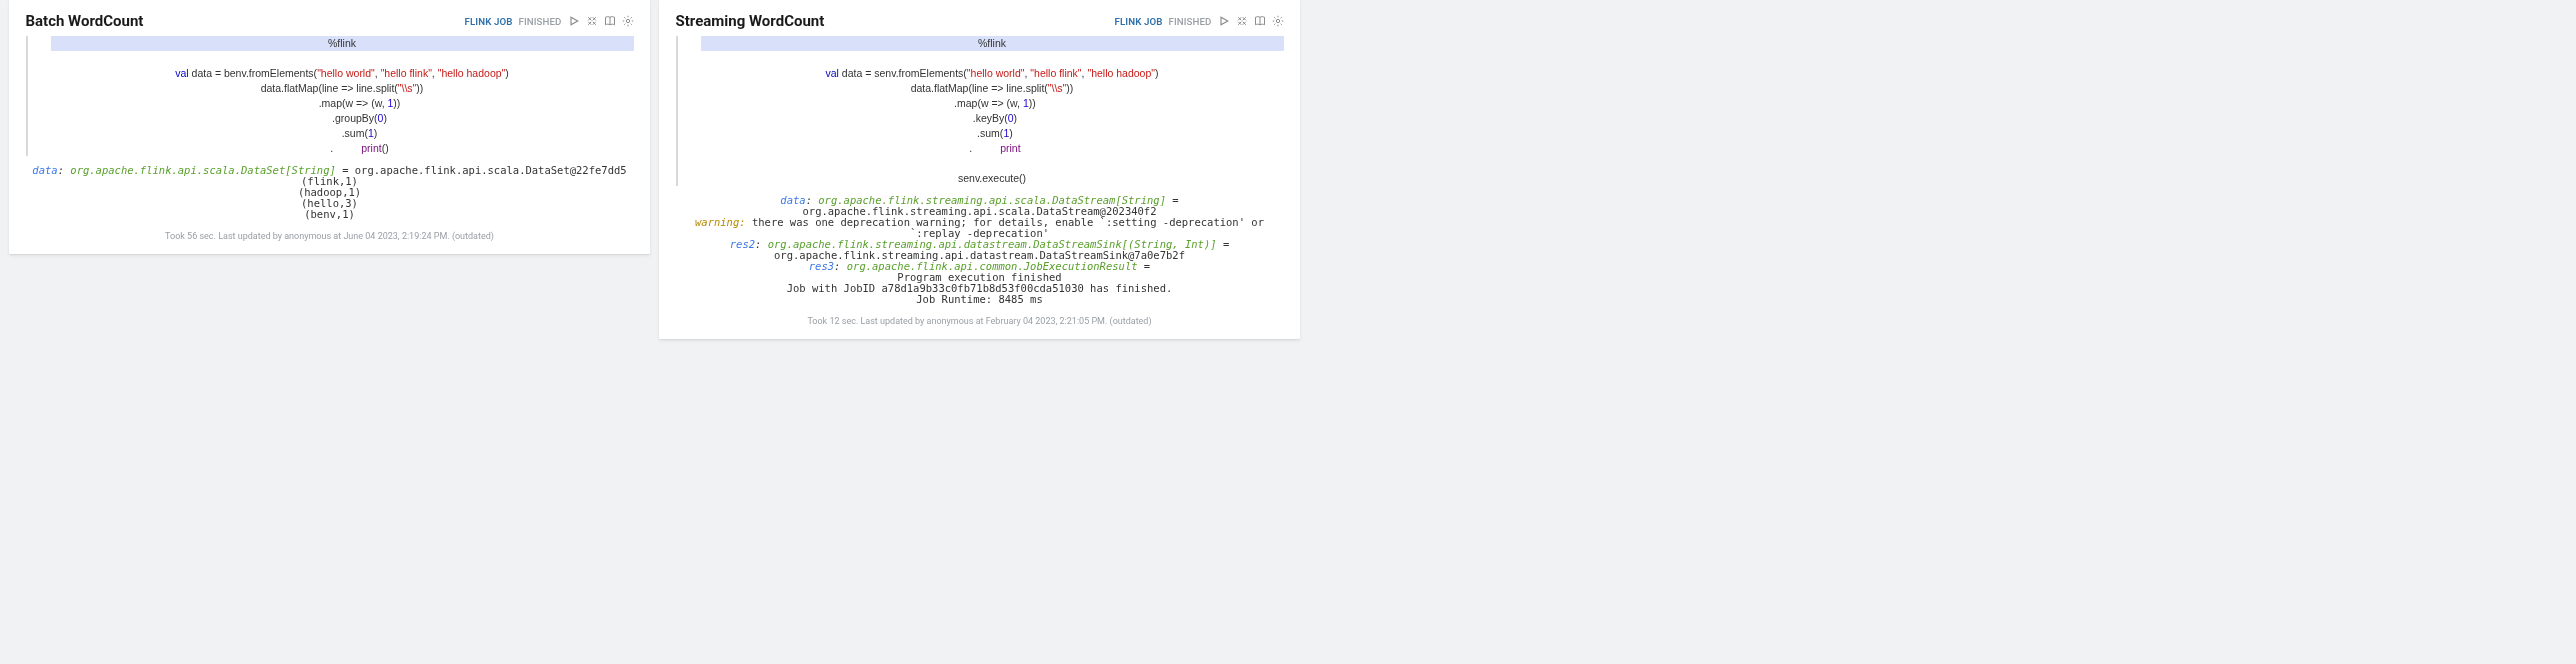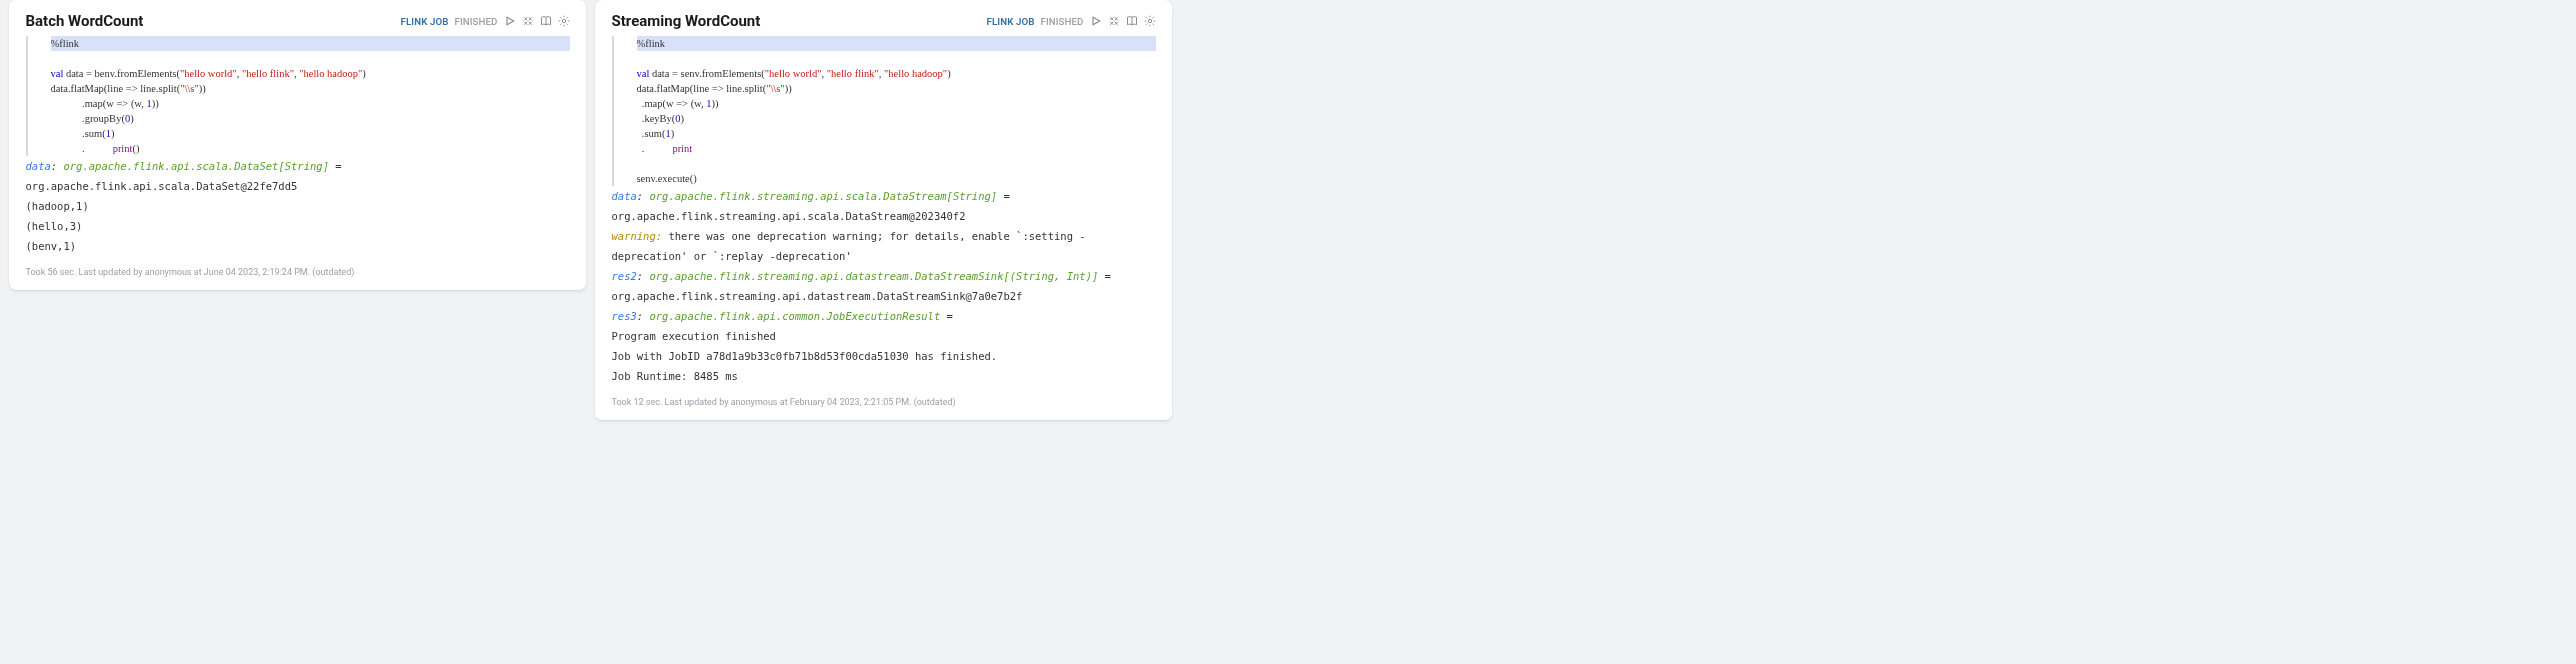--- a/index.html
+++ b/index.html
@@ -15,24 +15,25 @@
     overflow: hidden;
   }
   .container {
     display: flex;
     gap: 9px;
     padding: 0 9px;
     align-items: flex-start;
   }
   .cell {
     background: #ffffff;
-    border-radius: 7px;
+    border-radius: 1px;
     box-shadow: 0 0.7px 1.5px rgba(0,0,0,0.07), 0 1.5px 4.5px rgba(0,0,0,0.06);
     padding: 12px 16.5px 13.5px 16.5px;
-    width: 577px;
+    width: 641px;
+    text-align: center;
   }
   .cell-header {
     display: flex;
     align-items: center;
     justify-content: space-between;
     margin-bottom: 6px;
   }
   .cell-title {
     font-size: 15px;
     font-weight: 700;
@@ -79,21 +80,21 @@
   .gutter-line {
     position: absolute;
     left: 0;
     top: 0;
     bottom: 0;
     width: 2.2px;
     background: #d9d9d9;
   }
   .code-inner {
     margin-left: 25px;
-    font-family: Liberation Serif, serif;
+    font-family: Liberation Sans, sans-serif;
     font-size: 10.5px;
     line-height: 15px;
     white-space: pre;
     color: #333;
   }
   .hl-magic {
     background: #d9e1fa;
     display: inline-block;
     width: 100%;
   }
@@ -101,23 +102,24 @@
     background: #d9e1fa;
     display: block;
     width: 100%;
   }
   .tok-kw   { color: #0000c0; }
   .tok-str  { color: #c41a16; }
   .tok-num  { color: #1c00cf; }
   .tok-call { color: #7a0f7a; padding-left: 28px; }
 
   .output {
+    margin-top: 9px;
     font-family: ui-monospace, SFMono-Regular, "SF Mono", Menlo, Consolas, monospace;
     font-size: 10.5px;
-    line-height: 20px;
+    line-height: 11px;
     white-space: pre-wrap;
     word-break: break-word;
     color: #333;
   }
   .out-green { color: #5aa02c; }
   .out-blue  { color: #3b78e7; font-style: italic;}
   .out-warn  { color: #b58900; }
   .out-italic{ font-style: italic; }
 
   .footer {
@@ -168,21 +170,21 @@
             </svg>
         </span>
       </div>
     </div>
 
     <div class="code-block">
       <div class="gutter-line"></div>
       <div class="code-inner"><div><span class="hl-magic">%flink</span></div><div> </div><div><span class="tok-kw">val</span><span> data = benv.fromElements(</span><span class="tok-str">"hello world"</span><span>, </span><span class="tok-str">"hello flink"</span><span>, </span><span class="tok-str">"hello hadoop"</span><span>)</span></div><div><span>data.flatMap(line =&gt; line.split(</span><span class="tok-str">"\\s"</span><span>))</span></div><div><span>            .map(w =&gt; (w, </span><span class="tok-num">1</span><span>))</span></div><div><span>            .groupBy(</span><span class="tok-num">0</span><span>)</span></div><div><span>            .sum(</span><span class="tok-num">1</span><span>)</span></div><div><span>            .</span><span class="tok-call">print</span><span>()</span></div></div>
     </div>
 
-    <div class="output"><div><span class="out-blue out-italic">data</span><span class="out-italic">: </span><span class="out-green out-italic">org.apache.flink.api.scala.DataSet[String]</span><span> = org.apache.flink.api.scala.DataSet@22fe7dd5</span></div><div>(hadoop,1)</div><div>(hello,3)</div><div>(benv,1)</div></div>
+    <div class="output"><div><span class="out-blue out-italic">data</span><span class="out-italic">: </span><span class="out-green out-italic">org.apache.flink.api.scala.DataSet[String]</span><span> = org.apache.flink.api.scala.DataSet@22fe7dd5</span></div><div>(flink,1)</div><div>(hadoop,1)</div><div>(hello,3)</div><div>(benv,1)</div></div>
 
     <div class="footer">Took 56 sec. Last updated by anonymous at June 04 2023, 2:19:24 PM. (outdated)</div>
   </div>
 
   <div class="cell">
     <div class="cell-header">
       <div class="cell-title">Streaming WordCount</div>
       <div class="cell-toolbar">
         <div class="flink-job">
           <span>

